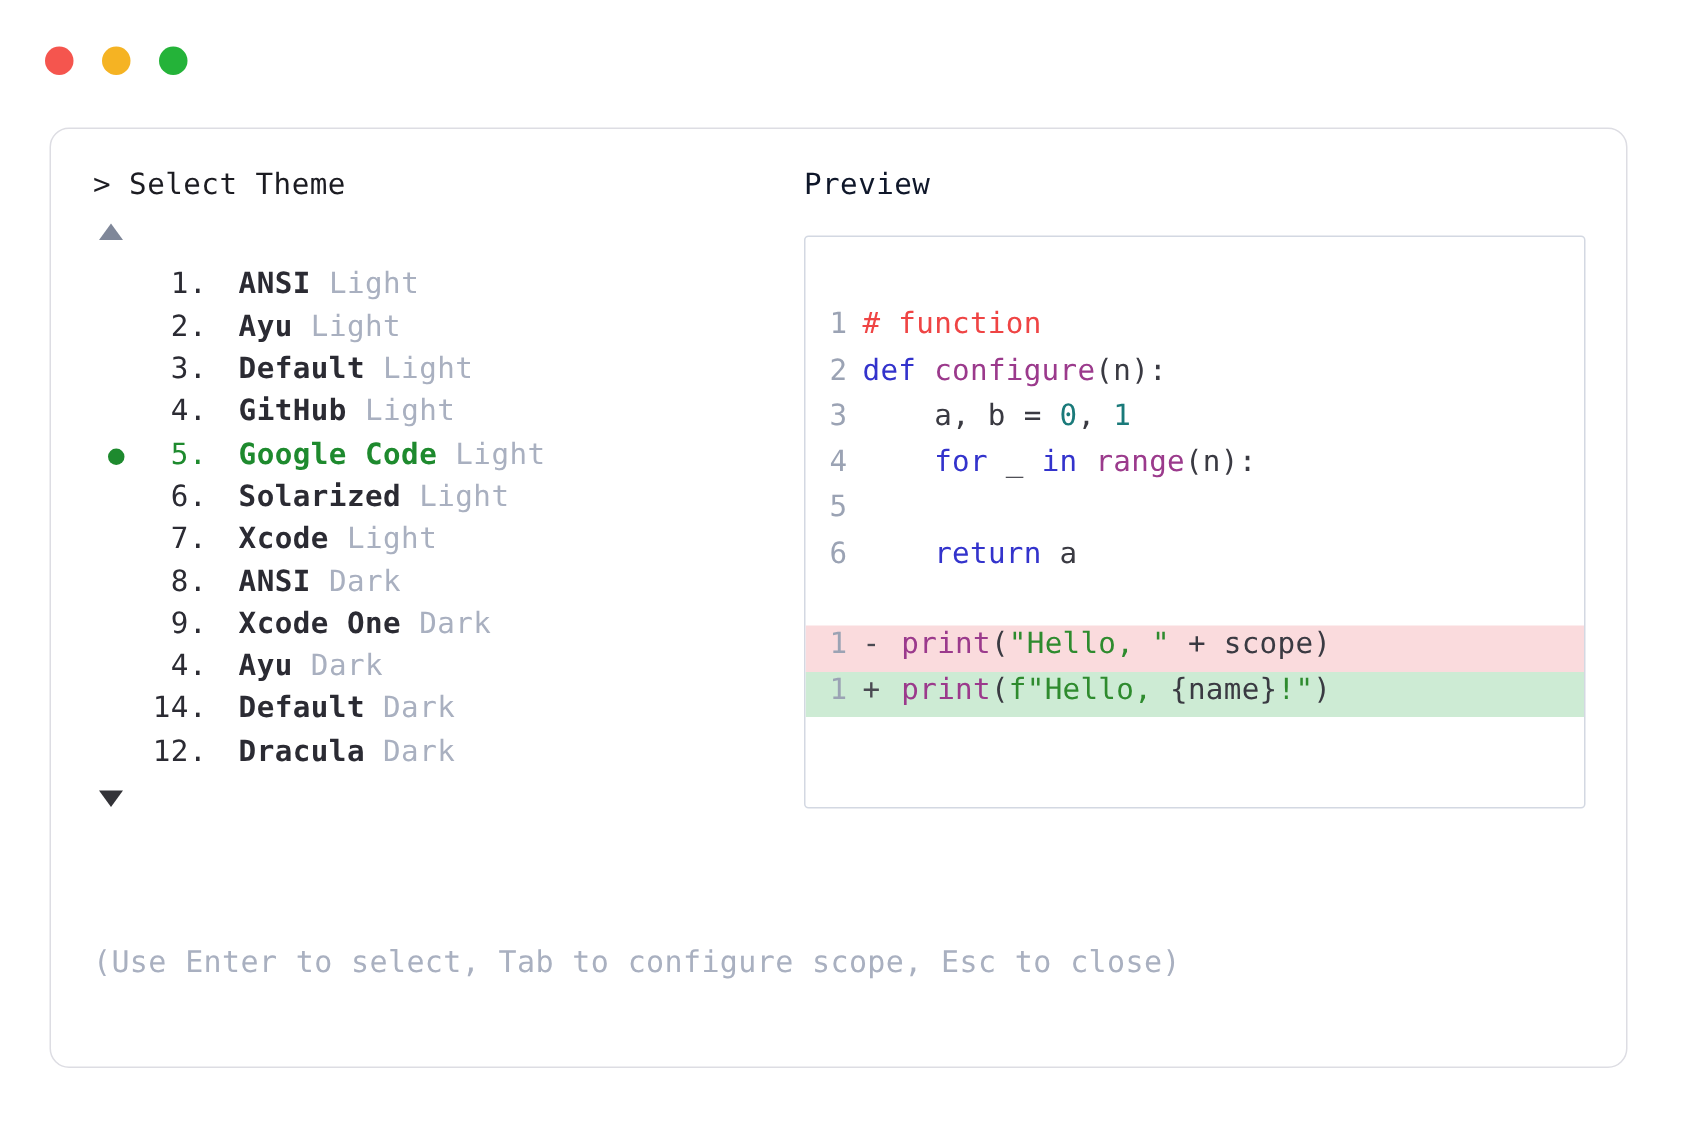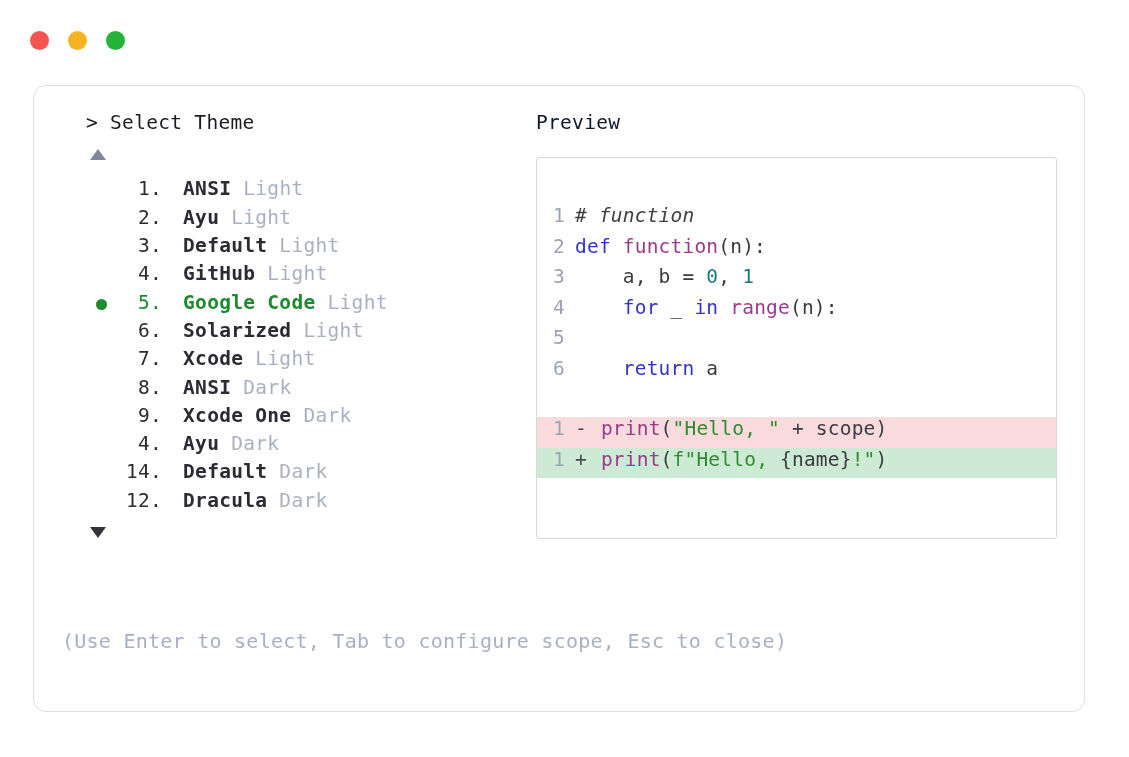--- a/index.html
+++ b/index.html
@@ -41,21 +41,20 @@
     border-radius: 13px;
     box-sizing: border-box;
   }
 
   
   .left-col {
     position: absolute;
     left: 28px;
     top: 27px;
     width: 470px;
-    margin-left: 24px;
   }
   .prompt-header {
     font-size: 19.5px;
     color: #1c1c22;
     letter-spacing: 0.3px;
     white-space: pre;
     line-height: 1.05;
   }
 
   .arrow-up, .arrow-down {
@@ -184,21 +183,21 @@
     letter-spacing: 0.2px;
     padding-left: 12px;
     width: 100%;
     box-sizing: border-box;
   }
   .diff-del { background: #fadbdd; }
   .diff-add { background: #cdebd4; }
   .diff-sign { color: #4a4a52; margin-right: 2px; }
 
   
-  .t-comment { color: #404040; font-style: italic; }
+  .t-comment { color: #ef4444; }
   .t-kw      { color: #3333cc; }
   .t-fn      { color: #9b3a8c; }
   .t-plain   { color: #3a3a42; }
   .t-num     { color: #1a7a7a; }
   .t-str     { color: #2e8b2e; }
   .t-punct   { color: #3a3a42; }
 </style>
 </head>
 <body>
 
@@ -230,21 +229,21 @@
     <div class="arrow-down"></div>
   </div>
 
   <div class="hint">(Use Enter to select, Tab to configure scope, Esc to close)</div>
 
   <div class="right-col">
     <div class="preview-label">Preview</div>
     <div class="preview-panel">
       <div class="code-area">
           <div class="code-line"><span class="ln">1</span><span class="t-comment"># function</span></div>
-          <div class="code-line"><span class="ln">2</span><span class="t-kw">def </span><span class="t-fn">function</span><span class="t-punct">(n):</span></div>
+          <div class="code-line"><span class="ln">2</span><span class="t-kw">def </span><span class="t-fn">configure</span><span class="t-punct">(n):</span></div>
           <div class="code-line"><span class="ln">3</span><span class="t-plain">    a, b = </span><span class="t-num">0</span><span class="t-plain">, </span><span class="t-num">1</span></div>
           <div class="code-line"><span class="ln">4</span><span class="t-plain">    </span><span class="t-kw">for</span><span class="t-plain"> _ </span><span class="t-kw">in</span><span class="t-plain"> </span><span class="t-fn">range</span><span class="t-punct">(n):</span></div>
           <div class="code-line"><span class="ln">5</span></div>
           <div class="code-line"><span class="ln">6</span><span class="t-plain">    </span><span class="t-kw">return</span><span class="t-plain"> a</span></div>
           <div class="code-gap"></div>
           <div class="diff-line diff-del" style="background: rgb(250, 219, 221);"><span class="ln">1</span><span class="diff-sign">- </span><span class="t-fn">print</span><span class="t-punct">(</span><span class="t-str">"Hello, "</span><span class="t-plain"> + scope)</span></div>
           <div class="diff-line diff-add" style="background: rgb(205, 235, 212);"><span class="ln">1</span><span class="diff-sign">+ </span><span class="t-fn">print</span><span class="t-punct">(</span><span class="t-str">f"Hello, </span><span class="t-plain">{name}</span><span class="t-str">!"</span><span class="t-punct">)</span></div>
         </div>
     </div>
   </div>

